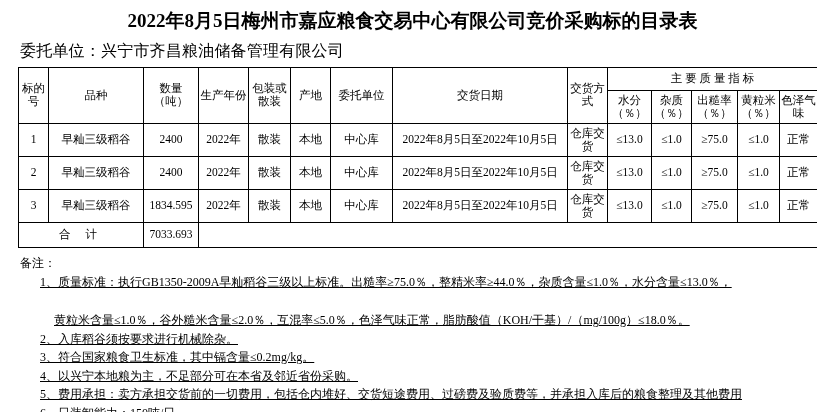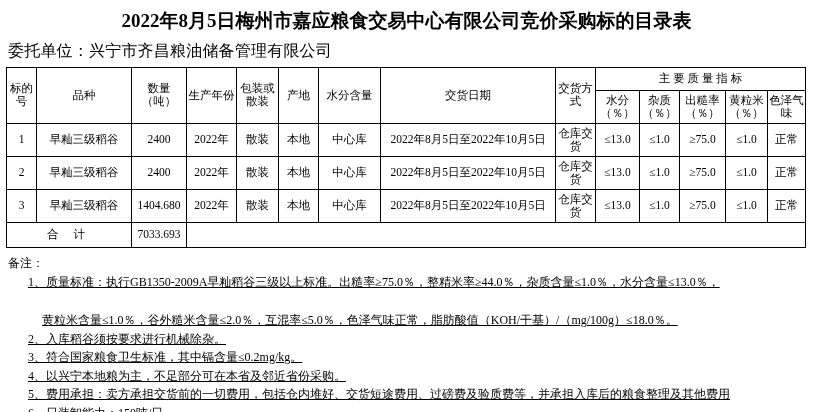--- a/index.html
+++ b/index.html
@@ -12,21 +12,21 @@
     height: 412px;
     font-family: "Liberation Serif", "DejaVu Serif", serif;
     color: #000;
     overflow: hidden;
   }
   .page {
     position: relative;
     width: 817px;
     height: 412px;
     box-sizing: border-box;
-    padding: 6px 10px 0 6px;
+    padding: 6px 10px 0 18px;
   }
   .doc-title {
     text-align: center;
     font-size: 19px;
     font-weight: bold;
     letter-spacing: 0px;
     padding: 4px 0 6px 0;
     line-height: 1.2;
   }
   .consignor {
@@ -121,21 +121,21 @@
       <col style="width:38px">
     </colgroup>
     <thead>
       <tr>
         <th class="hdr-tall" rowspan="2">标的号</th>
         <th rowspan="2">品种</th>
         <th rowspan="2" class="two-line">数量（吨）</th>
         <th rowspan="2" class="two-line">生产年份</th>
         <th rowspan="2" class="two-line">包装或散装</th>
         <th rowspan="2">产地</th>
-        <th rowspan="2">水分含量</th>
+        <th rowspan="2">委托单位</th>
         <th rowspan="2">交货日期</th>
         <th rowspan="2" class="two-line">交货方式</th>
         <th colspan="5" style="height:20px">主 要 质 量 指 标</th>
       </tr>
       <tr>
         <th class="two-line" style="height:30px">水分（％）</th>
         <th class="two-line">杂质（％）</th>
         <th class="two-line">出糙率（％）</th>
         <th class="two-line">黄粒米（％）</th>
         <th class="two-line">色泽气味</th>
@@ -170,21 +170,21 @@
         <td class="two-line">仓库交货</td>
         <td>≤13.0</td>
         <td>≤1.0</td>
         <td>≥75.0</td>
         <td>≤1.0</td>
         <td>正常</td>
       </tr>
       <tr>
         <td class="row-cell">3</td>
         <td>早籼三级稻谷</td>
-        <td>1404.680</td>
+        <td>1834.595</td>
         <td>2022年</td>
         <td>散装</td>
         <td>本地</td>
         <td>中心库</td>
         <td class="nowrap">2022年8月5日至2022年10月5日</td>
         <td class="two-line">仓库交货</td>
         <td>≤13.0</td>
         <td>≤1.0</td>
         <td>≥75.0</td>
         <td>≤1.0</td>

